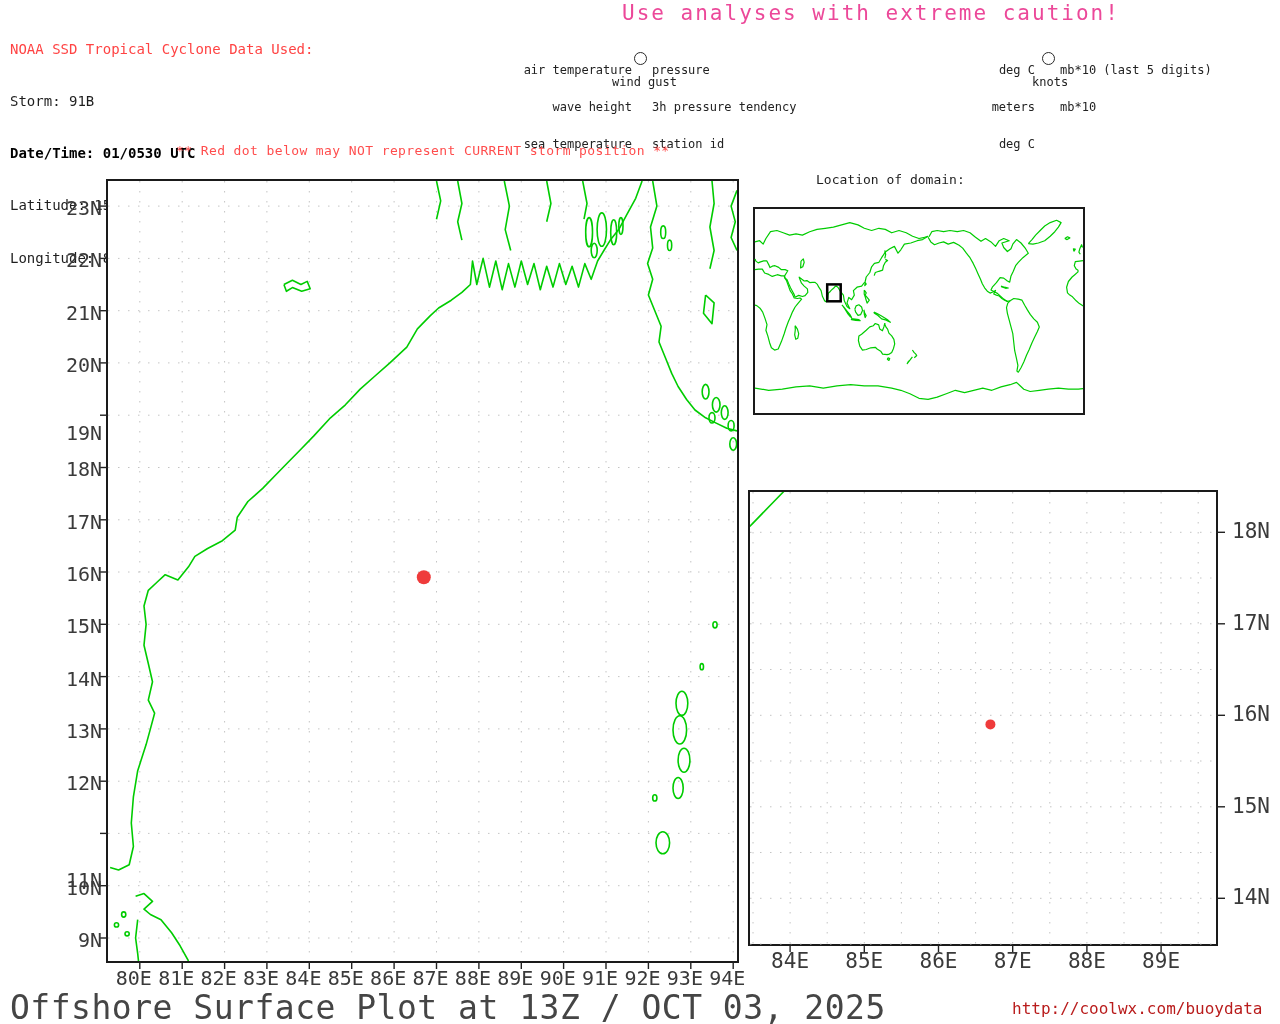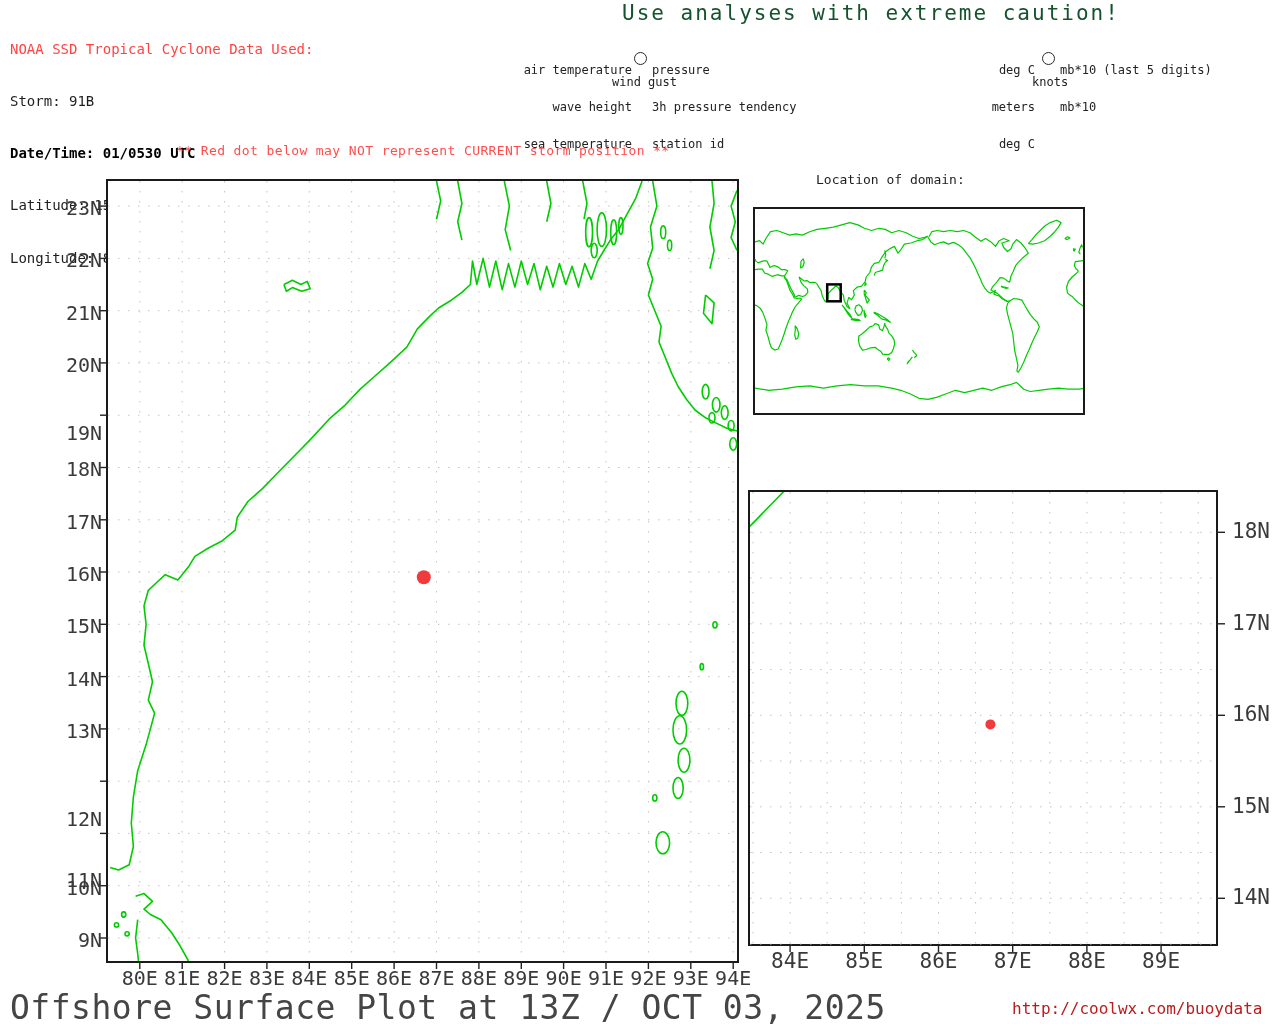--- a/index.html
+++ b/index.html
@@ -2,41 +2,41 @@
 <html><head>
 <meta charset="utf-8">
 <style>
   html,body{margin:0;padding:0;background:#ffffff;}
   .canvas{position:relative;width:1280px;height:1024px;background:#ffffff;overflow:hidden;
           font-family:"DejaVu Sans Mono","Liberation Mono",monospace;}
   .abs{position:absolute;}
   .info-block{left:10px;top:6px;font-size:14px;line-height:17.4px;color:#1e1e1e;white-space:pre;}
   .info-block .red{color:#ff4343;}
   .info-block .redbold{color:#000000;font-weight:bold;}
-  .caution{left:622px;top:1px;font-size:21px;letter-spacing:2px;color:#14532d;white-space:pre;}
+  .caution{left:622px;top:1px;font-size:21px;letter-spacing:2px;color:#ec4899;white-space:pre;}
   .leg{font-size:12px;line-height:12.2px;color:#222;white-space:pre;}
   #sl-left{left:500px;top:40px;width:132px;text-align:right;}
   #sl-gust{left:612px;top:76px;}
   #sl-right{left:652px;top:40px;}
   #ul-left{left:920px;top:40px;width:115px;text-align:right;}
   #ul-knots{left:1032px;top:76px;}
   #ul-right{left:1060px;top:40px;}
   .circle-glyph{position:absolute;width:11px;height:11px;border:1.5px solid #2a2a2a;border-radius:50%;background:#fff;}
   #sl-circle{left:634px;top:52px;}
   #ul-circle{left:1042px;top:52px;}
   .warning{left:176px;top:143px;font-size:13px;letter-spacing:0.4px;color:#ff4d4d;white-space:pre;}
   .inset-title{left:816px;top:172px;font-size:13px;color:#1e1e1e;white-space:pre;}
   .map-frame{position:absolute;border:2px solid #1a1a1a;background:#fff;}
   #main-map-frame{left:106px;top:179px;width:629px;height:780px;}
   #inset-frame{left:753px;top:207px;width:328px;height:204px;}
   #zoom-map-frame{left:748px;top:490px;width:466px;height:452px;}
   svg{display:block;overflow:visible;}
   .axis-label{position:absolute;font-size:20px;color:#3a3a3a;white-space:pre;}
   .axis-label.main-lat{width:44px;text-align:right;}
-  .axis-label.main-lon{width:48px;text-align:center;}
+  .axis-label.main-lon{width:48px;text-align:left;}
   .axis-label.zoom-lat{font-size:21px;width:64px;text-align:left;}
   .axis-label.zoom-lon{font-size:21px;width:70px;text-align:center;}
   .footer-title{left:10px;top:988px;font-size:33px;letter-spacing:0.5px;color:#454545;white-space:pre;}
   .footer-url{left:1012px;top:999px;font-size:16px;color:#b91c1c;white-space:pre;}
 </style>
 </head>
 <body>
 
 <div class="canvas">
 
@@ -319,21 +319,21 @@
     <div class="axis-label main-lat" style="left: 58px; top: 248.373px;">22N</div>
     <div class="axis-label main-lat" style="left: 58px; top: 300.651px;">21N</div>
     <div class="axis-label main-lat" style="left: 58px; top: 352.93px;">20N</div>
     <div class="axis-label main-lat" style="left: 58px; top: 405.209px; margin-top: 16px;">19N</div>
     <div class="axis-label main-lat" style="left: 58px; top: 457.488px;">18N</div>
     <div class="axis-label main-lat" style="left: 58px; top: 509.767px;">17N</div>
     <div class="axis-label main-lat" style="left: 58px; top: 562.046px;">16N</div>
     <div class="axis-label main-lat" style="left: 58px; top: 614.324px;">15N</div>
     <div class="axis-label main-lat" style="left: 58px; top: 666.603px;">14N</div>
     <div class="axis-label main-lat" style="left: 58px; top: 718.882px;">13N</div>
-    <div class="axis-label main-lat" style="left: 58px; top: 771.161px; margin-top: 36px;">12N</div>
+    <div class="axis-label main-lat" style="left: 58px; top: 771.161px;">12N</div>
     <div class="axis-label main-lat" style="left: 58px; top: 868px;">11N</div>
     <div class="axis-label main-lat" style="left: 58px; top: 875.718px;">10N</div>
     <div class="axis-label main-lat" style="left: 58px; top: 927.997px;">9N</div>
     <div class="axis-label main-lon" style="left: 115.789px; top: 966px;">80E</div>
     <div class="axis-label main-lon" style="left: 158.175px; top: 966px;">81E</div>
     <div class="axis-label main-lon" style="left: 200.56px; top: 966px;">82E</div>
     <div class="axis-label main-lon" style="left: 242.945px; top: 966px;">83E</div>
     <div class="axis-label main-lon" style="left: 285.331px; top: 966px;">84E</div>
     <div class="axis-label main-lon" style="left: 327.716px; top: 966px;">85E</div>
     <div class="axis-label main-lon" style="left: 370.102px; top: 966px;">86E</div>

